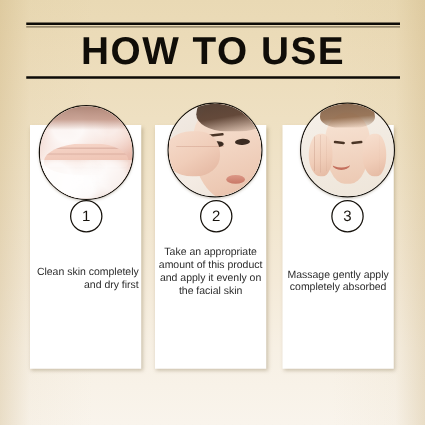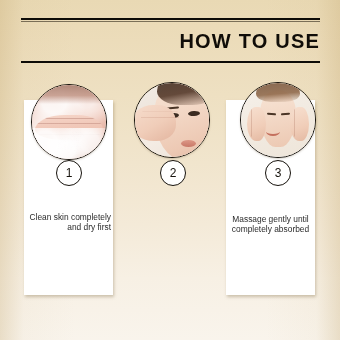--- a/index.html
+++ b/index.html
@@ -58,24 +58,24 @@
     background: #0d0b07;
   }
   .rule.top { margin-bottom: 1px; }
   .rule.bottom { margin-top: 0px; }
   .rule-thin {
     height: 1px;
     width: 100%;
     background: rgba(30,22,10,0.55);
   }
   .title-text {
-    text-align: right;
+    text-align: center;
     font-family: "Liberation Sans", sans-serif;
     font-weight: bold;
-    font-size: 20px;
+    font-size: 31px;
     line-height: 36px;
     letter-spacing: 1.2px;
     color: #100d08;
     white-space: nowrap;
     padding: 1px 0 2px 0;
   }
 
   
   .cards {
     position: absolute;
@@ -329,37 +329,40 @@
     <div class="photo photo-1">
       <div class="photo-inner">
         <div class="p1-bg"></div>
         <div class="p1-hair"></div>
         <div class="p1-fingers"></div>
         <div class="p1-foam"></div>
       </div>
     </div>
     <div class="badge badge-1">1</div>
 
+    <div class="card card-2">
+      <div class="card-text">Take an appropriate amount of this product and apply it evenly on the facial skin</div>
+    </div>
     <div class="photo photo-2">
       <div class="photo-inner">
         <div class="p2-bg"></div>
         <div class="p2-face"></div>
         <div class="p2-hair"></div>
         <div class="p2-brow"></div>
         <div class="p2-eye-l"></div>
         <div class="p2-eye-r"></div>
         <div class="p2-lip"></div>
         <div class="p2-hand"></div>
         <div class="p2-fingers"></div>
       </div>
     </div>
     <div class="badge badge-2">2</div>
 
     <div class="card card-3">
-      <div class="card-text">Massage gently until completely absorbed</div>
+      <div class="card-text">Massage gently apply completely absorbed</div>
     </div>
     <div class="photo photo-3">
       <div class="photo-inner">
         <div class="p3-bg"></div>
         <div class="p3-face"></div>
         <div class="p3-hair"></div>
         <div class="p3-eye-l"></div>
         <div class="p3-eye-r"></div>
         <div class="p3-smile"></div>
         <div class="p3-hand-l"></div>

